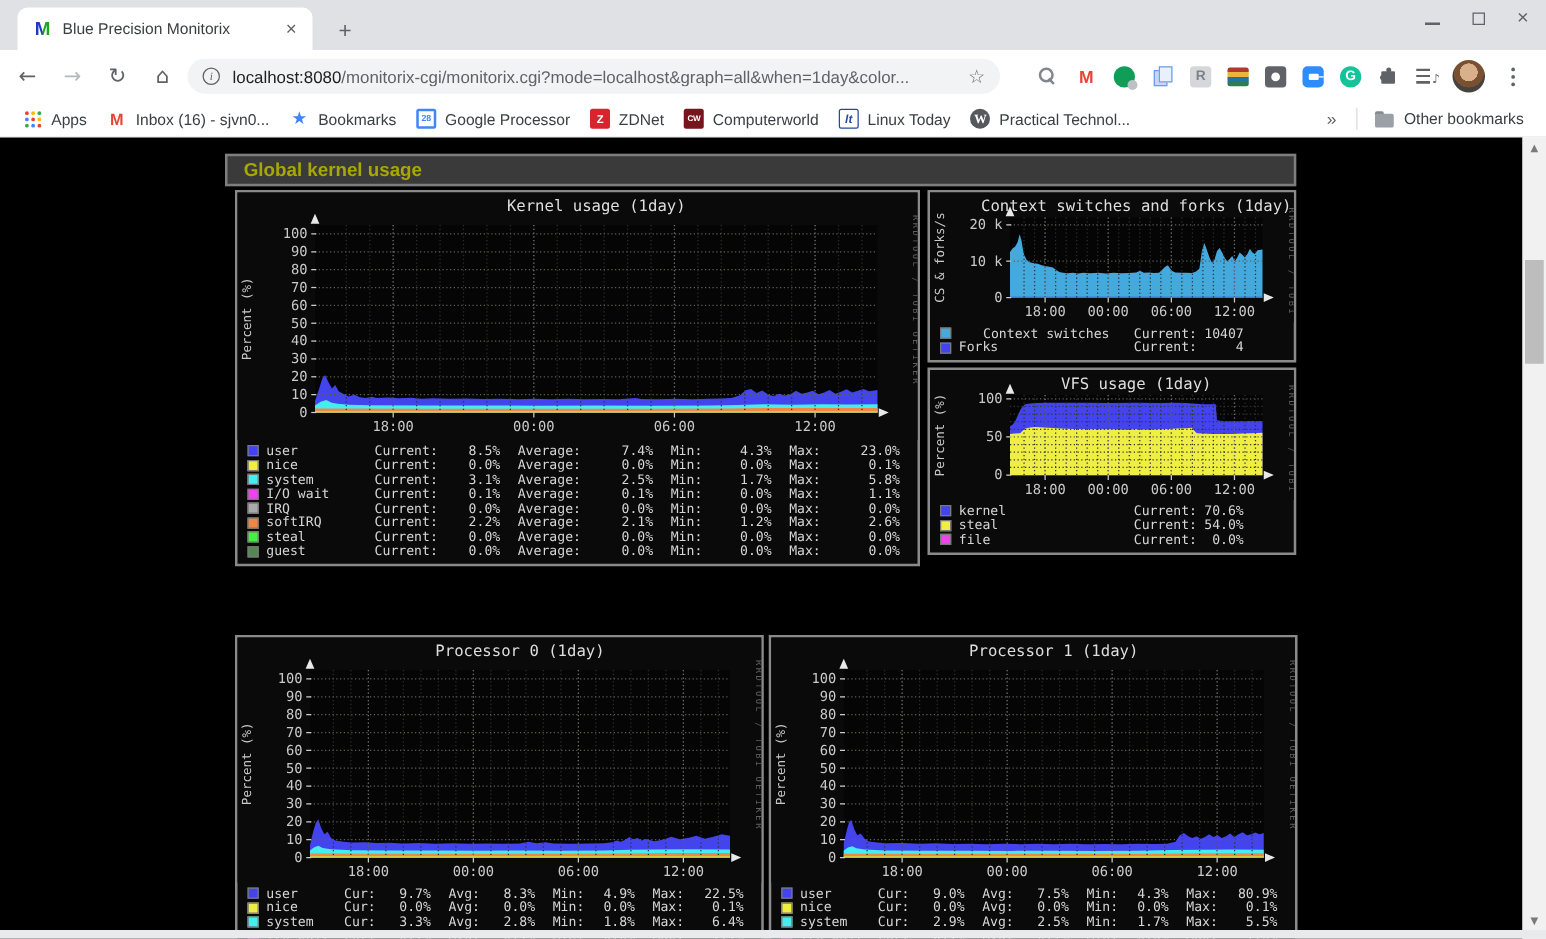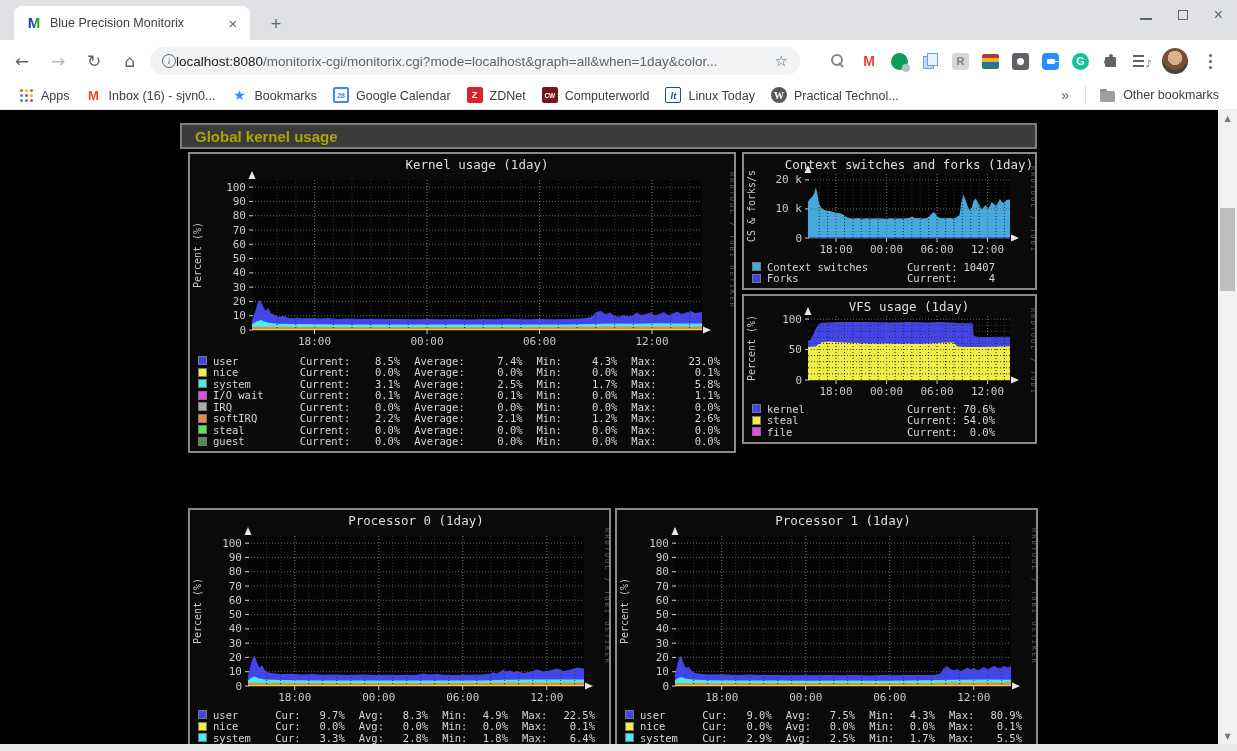--- a/index.html
+++ b/index.html
@@ -15,21 +15,21 @@
   .wc-min { width:12px; border-top:2px solid #5f6368; margin-top:8px; }
   .wc-max { width:10px; height:10px; border:1.6px solid #5f6368; }
   .wc-close { font-size:16px; line-height:10px; }
 
   
   .toolbar { position:absolute; top:40px; left:0; width:1237px; height:41px; background:#fff; display:flex; align-items:center; }
   .navbtn { width:28px; height:28px; display:flex; align-items:center; justify-content:center; font-family:"DejaVu Sans", sans-serif; font-size:17px; color:#5f6368; margin-left:8px; cursor:pointer; }
   .navbtn.disabled { color:#b6babf; }
   .omnibox { position:absolute; left:150px; top:7px; width:650px; height:28px; background:#f1f3f4; border-radius:14px; display:flex; align-items:center; padding:0 12px; }
   .info-ic { width:14px; height:14px; border:1.2px solid #5f6368; border-radius:50%; font-size:9px; color:#5f6368; display:flex; align-items:center; justify-content:center; font-family:"Liberation Serif", serif; font-style:italic; flex:0 0 auto; }
-  .url { font-size:13.5px; white-space:nowrap; overflow:hidden; flex:1; }
+  .url { font-size:13.5px; margin-left:10px; white-space:nowrap; overflow:hidden; flex:1; }
   .url .host { color:#202124; }
   .url .path { color:#5f6368; }
   .star-ic { font-family:"DejaVu Sans", sans-serif; color:#5f6368; font-size:15px; margin-left:8px; cursor:pointer; }
   .extrow { position:absolute; right:18px; top:6px; height:30px; display:flex; align-items:center; gap:13px; }
   .xic { width:18px; height:18px; display:flex; align-items:center; justify-content:center; position:relative; cursor:pointer; font-weight:bold; }
   .xi-search-icon::before { content:""; width:8px; height:8px; border:2px solid #80868b; border-radius:50%; position:absolute; top:2px; left:2px; }
   .xi-search-icon::after { content:""; width:2px; height:6px; background:#80868b; position:absolute; left:11px; top:10px; transform:rotate(-45deg); }
   .xi-gmail-icon { color:#ea4335; font-size:14px; }
   .xi-voice-icon { background:#0f9d58; border-radius:50%; width:17px; height:17px; }
   .xi-voice-icon::after { content:""; position:absolute; right:-2px; bottom:-2px; width:8px; height:8px; border-radius:50%; background:#bdc1c6; }
@@ -156,21 +156,21 @@
     <div class="bm-item">
       <span class="bm-ic ic-gmail-icon">M</span>
       <span class="bm-label">Inbox (16) - sjvn0...</span>
     </div>
     <div class="bm-item">
       <span class="bm-ic ic-star-icon">★</span>
       <span class="bm-label">Bookmarks</span>
     </div>
     <div class="bm-item">
       <span class="bm-ic ic-calendar-icon">28</span>
-      <span class="bm-label">Google Calendar</span>
+      <span class="bm-label">Google Processor</span>
     </div>
     <div class="bm-item">
       <span class="bm-ic ic-zdnet-icon">Z</span>
       <span class="bm-label">ZDNet</span>
     </div>
     <div class="bm-item">
       <span class="bm-ic ic-computerworld-icon">CW</span>
       <span class="bm-label">Computerworld</span>
     </div>
     <div class="bm-item">
@@ -492,21 +492,21 @@
         <text x="243.578" y="99" text-anchor="middle" class="rt">12:00</text>
         <polygon points="64,11 60.5,19 67.5,19" fill="#e8e8e8"></polygon>
         <polygon points="275,84 267,80.5 267,87.5" fill="#e8e8e8"></polygon>
         <text x="165" y="15" text-anchor="middle" class="rtitle">Context switches and forks  (1day)</text>
         <text transform="translate(11 52) rotate(-90)" text-anchor="middle" class="rylab">CS &amp; forks/s</text>
         <text transform="translate(287 12) rotate(90)" class="rwm">RRDTOOL / TOBI OETIKER</text>
       </svg>
     <div class="rrd-legend">
         <div class="lg-row">
           <span class="sw" style="background: rgb(68, 170, 221);"></span>
-          <span class="lg-name" style="width: 140px;">Context switches</span>
+          <span class="lg-name" style="width: 140px; text-align: center;">Context switches</span>
           <span class="lg-stat" style="width: 102px;">
             <span>Current:</span>
             <span>10407</span>
           </span>
         </div>
         <div class="lg-row">
           <span class="sw" style="background: rgb(68, 68, 238);"></span>
           <span class="lg-name" style="width: 140px;">Forks</span>
           <span class="lg-stat" style="width: 102px;">
             <span>Current:</span>

